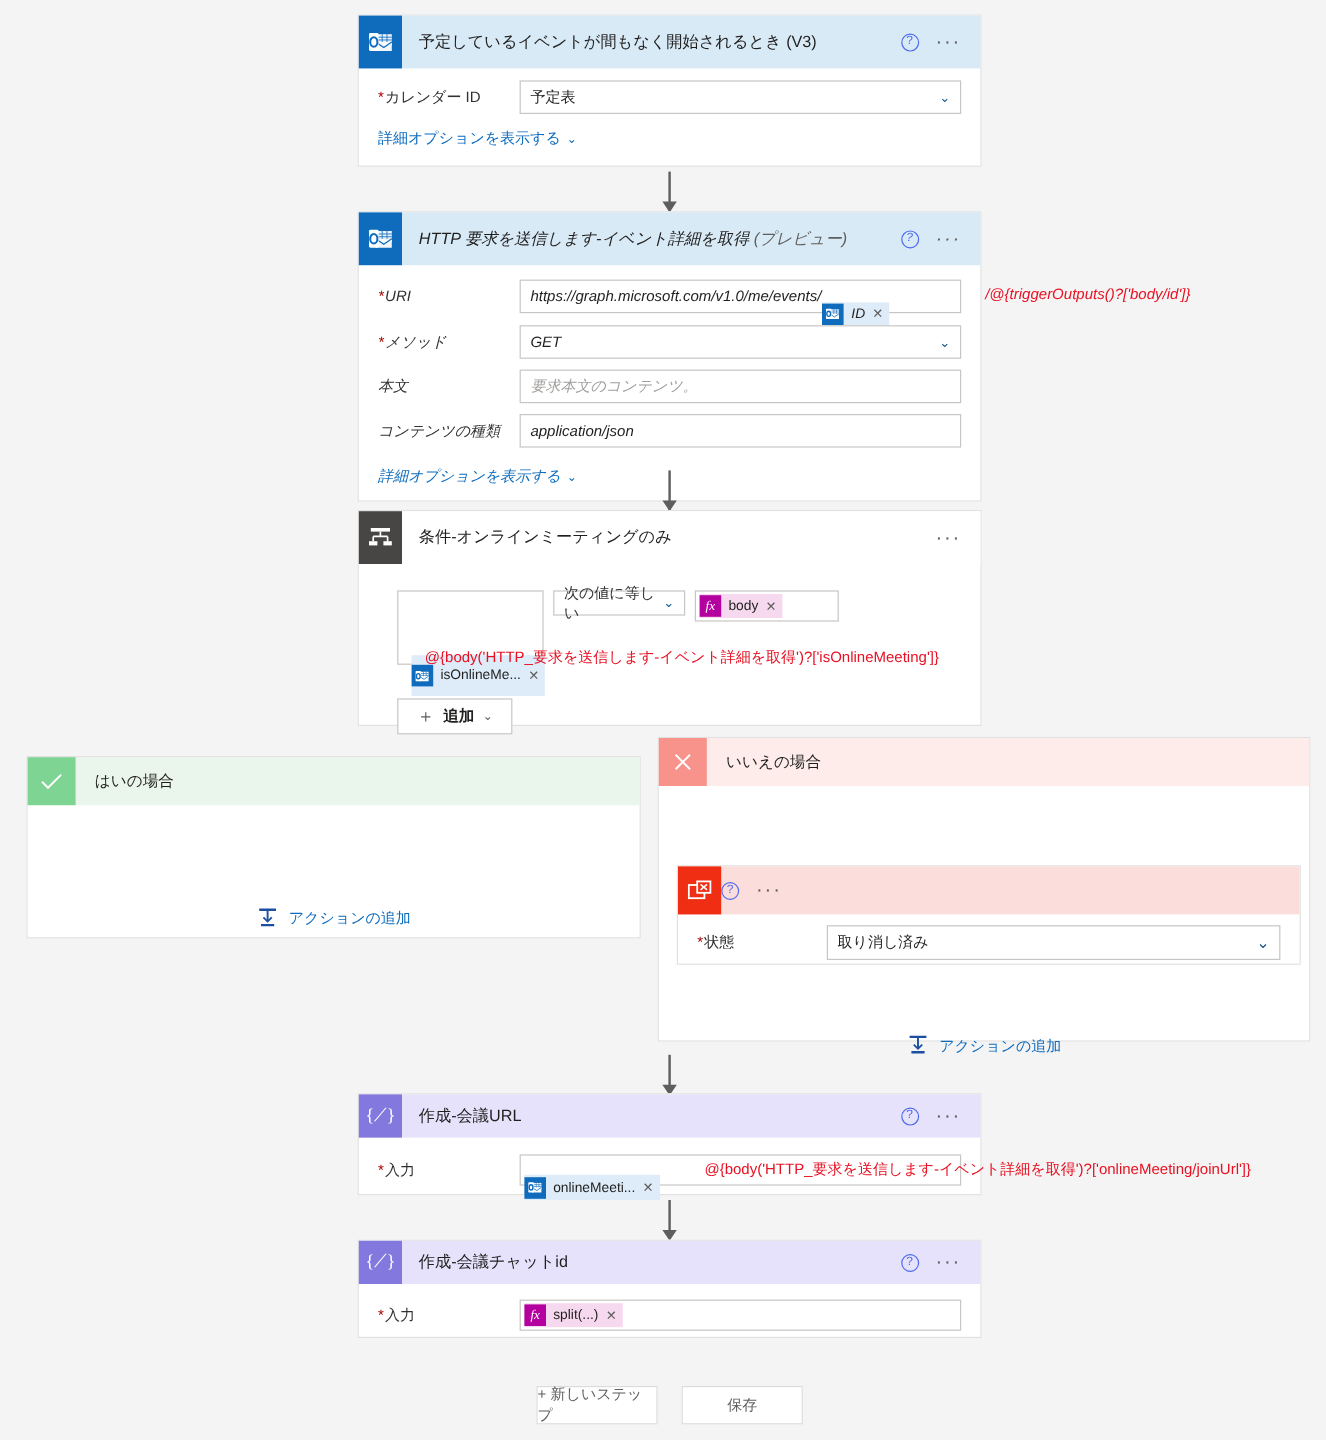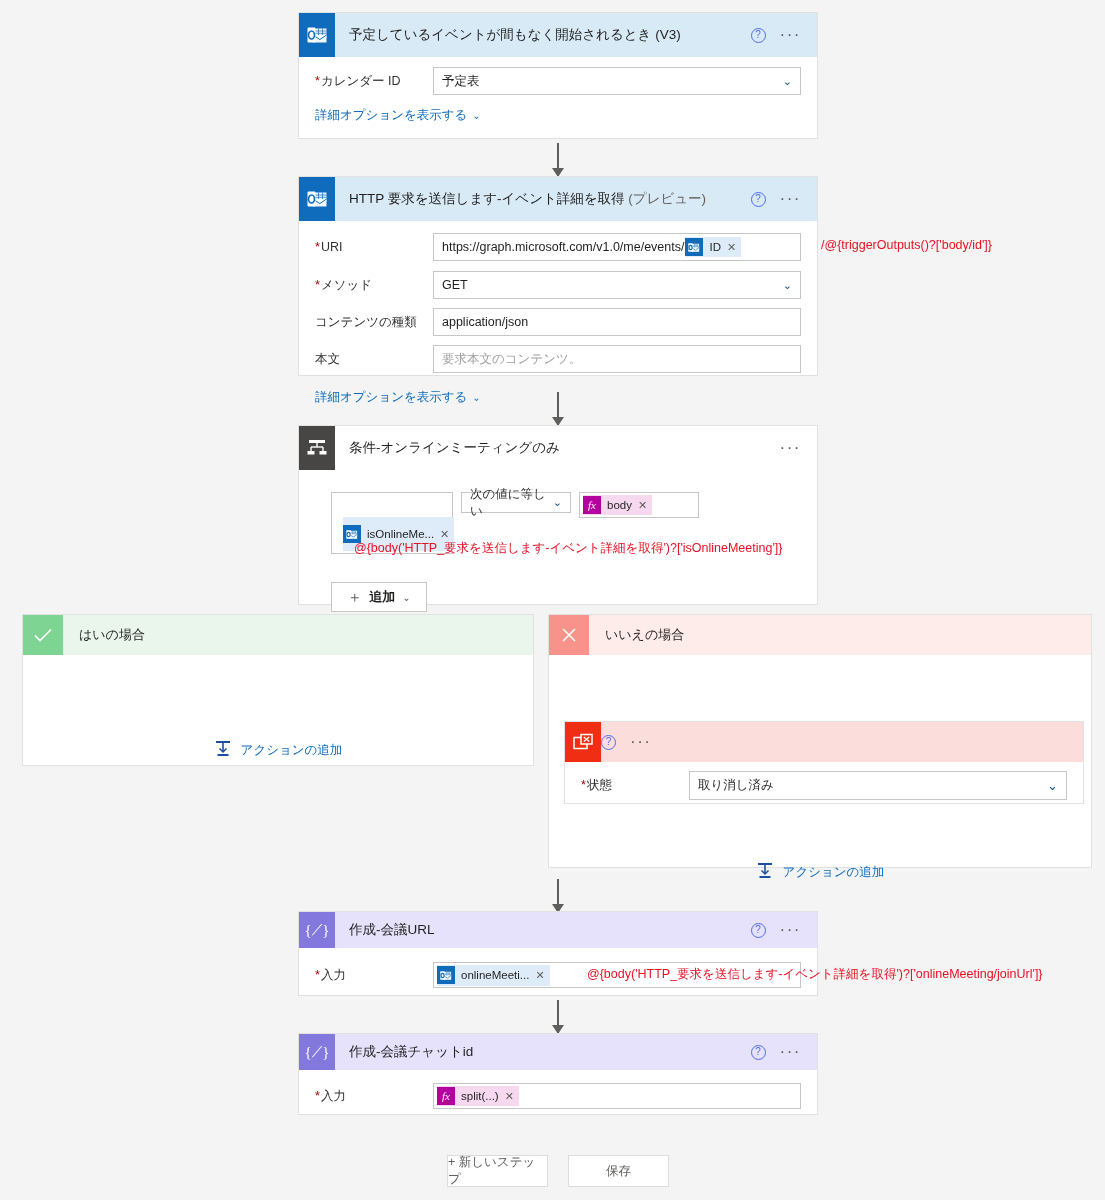--- a/index.html
+++ b/index.html
@@ -47,21 +47,21 @@
   }
   .inp.ph { color:#a19f9d; }
   .chev { margin-left:auto; color:#0f548c; font-size:11px; }
   .linkrow { margin-top:12px; }
   .link { color:#0f6cbd; font-size:12.5px; cursor:pointer; }
   .link .c { font-size:10px; margin-left:5px; }
 
   
   .tok { display:inline-flex; align-items:center; height:20px; font-size:11.5px; }
   .tok .tchip { width:18px; height:18px; display:flex; align-items:center; justify-content:center; flex:0 0 18px; }
-  .tok.outlook { background:#deecf9; color:#201f1e; }
+  .tok.outlook { background:#deecf9; color:#201f1e;margin-top:29px; }
   .tok.outlook .tchip { background:#0f6cbd; }
   .tok.fx { background:#f6d9ee; color:#201f1e; }
   .tok.fx .tchip { background:#b4009e; color:#fff; font-style:italic; font-size:11px; font-family:"Liberation Serif",serif; }
   .tok .tlabel { padding:0 6px; white-space:nowrap; }
   .tok .tx { color:#605e5c; padding-right:5px; font-size:11px; cursor:pointer; }
   .redexpr { color:#e81123; font-size:12.5px; white-space:nowrap; }
 
   
   .arrow { position:absolute; width:2px; background:#605e5c; }
   .arrow:after {
@@ -140,21 +140,21 @@
     <div class="linkrow">
       <span class="link">
         <span>詳細オプションを表示する</span><span class="c">⌄</span>
       </span>
     </div>
   </div>
 </div>
 
 <div class="arrow" style="left:557px; top:143px; height:33px;"></div>
 
-<div class="card" style="left:298px; top:176px; width:520px; height:200px;">
+<div class="card" style="left:298px; top:176px; width:520px; height:242px;font-style:italic;">
   <div class="card-head blue">
     <div class="icon-tile outlook">
       <svg width="21" height="18" viewBox="0 0 21 18">
         <rect x="8" y="2.5" width="11.5" height="9" fill="#ffffff" opacity="0.92"></rect>
         <g stroke="#0f6cbd" stroke-width="0.7" fill="none">
           <line x1="8" y1="5" x2="19.5" y2="5"></line>
             <line x1="8" y1="7.3" x2="19.5" y2="7.3"></line>
           <line x1="8" y1="9.5" x2="19.5" y2="9.5"></line>
           <line x1="11.5" y1="2.5" x2="11.5" y2="11.5"></line>
             <line x1="15.5" y1="2.5" x2="15.5" y2="11.5"></line>
@@ -212,30 +212,30 @@
       </div>
       <div class="fctl">
         <div class="inp" style="height:28px;">
           <span>GET</span>
           <span class="chev">⌄</span>
         </div>
       </div>
     </div>
 
     <div class="frow" style="margin-top:9px;">
+      <div class="flabel">本文</div>
+      <div class="fctl">
+        <div class="inp ph" style="height:28px;">要求本文のコンテンツ。</div>
+      </div>
+    </div>
+
+    <div class="frow" style="margin-top:9px;">
       <div class="flabel">コンテンツの種類</div>
       <div class="fctl">
         <div class="inp" style="height:28px;">application/json</div>
-      </div>
-    </div>
-
-    <div class="frow" style="margin-top:9px;">
-      <div class="flabel">本文</div>
-      <div class="fctl">
-        <div class="inp ph" style="height:28px;">要求本文のコンテンツ。</div>
       </div>
     </div>
 
     <div class="linkrow" style="margin-top:16px;">
       <span class="link">
         <span>詳細オプションを表示する</span><span class="c">⌄</span>
       </span>
     </div>
   </div>
 </div>
@@ -305,21 +305,21 @@
     <div style="margin-top:28px;">
       <div class="addbtn" style="width:96px;">
         <span class="plus">＋</span>
         <span>追加</span>
         <span class="c">⌄</span>
       </div>
     </div>
   </div>
 </div>
 
-<div class="branch" style="left:22px; top:614px; width:512px; height:152px;">
+<div class="branch" style="left:22px; top:630px; width:512px; height:152px;">
   <div class="branch-head yes">
     <div class="bmark yes">
       <svg width="20" height="16" viewBox="0 0 20 16">
         <path d="M2 8.5 L7 13.5 L18 2.5" fill="none" stroke="#ffffff" stroke-width="1.6"></path>
       </svg>
     </div>
     <div class="branch-title">はいの場合</div>
   </div>
   <div style="position:relative; height:110px;">
     <div class="addaction" style="position:absolute; left:0; right:0; top:95px; transform:translateY(-50%);">

